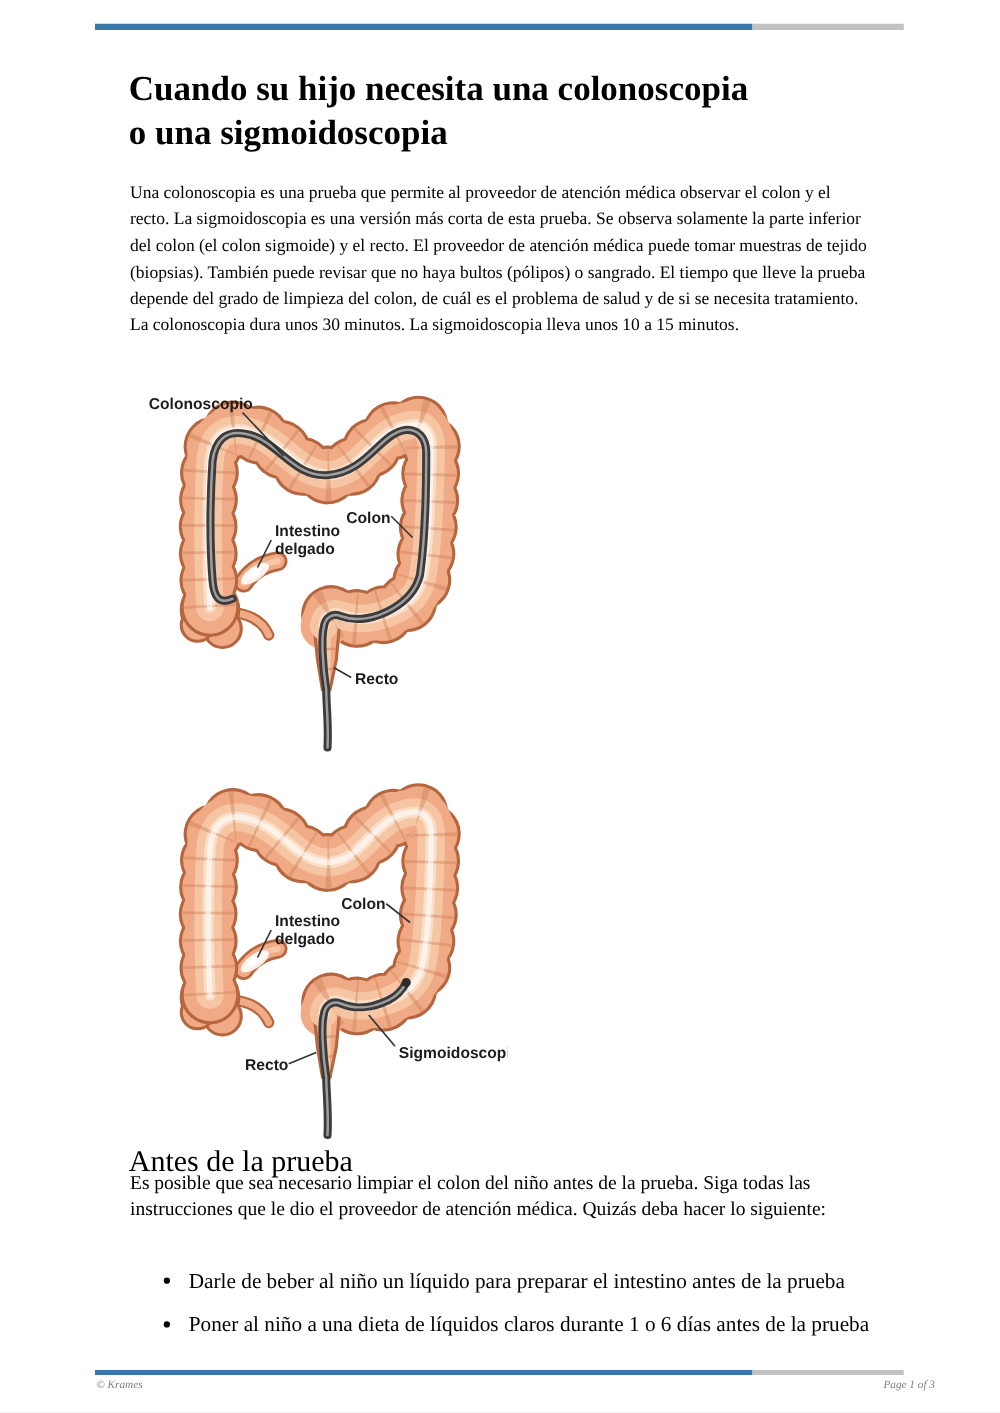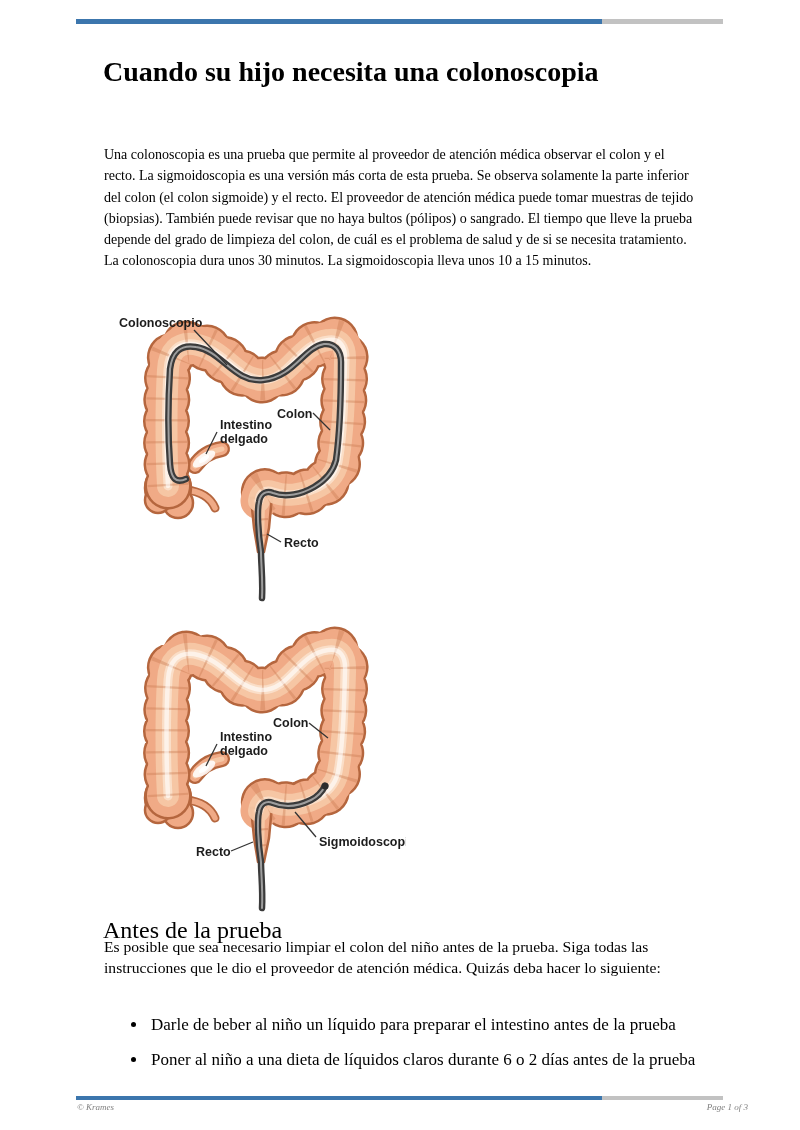--- a/index.html
+++ b/index.html
@@ -61,20 +61,21 @@
 <body>
 
 <div class="page">
 
   <div class="rule rule-top">
     <span class="seg" style="width:526px;background:#3c76ad;"></span><span class="seg" style="width:121px;background:#c2c2c2;"></span>
   </div>
 
   <div class="doc-title">
     <div>Cuando su hijo necesita una colonoscopia</div>
+    <div>o una sigmoidoscopia</div>
   </div>
 
   <div class="intro">Una colonoscopia es una prueba que permite al proveedor de atención médica observar el colon y el recto. La sigmoidoscopia es una versión más corta de esta prueba. Se observa solamente la parte inferior del colon (el colon sigmoide) y el recto. El proveedor de atención médica puede tomar muestras de tejido (biopsias). También puede revisar que no haya bultos (pólipos) o sangrado. El tiempo que lleve la prueba depende del grado de limpieza del colon, de cuál es el problema de salud y de si se necesita tratamiento. La colonoscopia dura unos 30 minutos. La sigmoidoscopia lleva unos 10 a 15 minutos.</div>
 
   <svg class="figure figure1" viewBox="0 0 290 300">
     <defs>
       <g id="gut">
 
         <path d="M106,143 Q88,146 79,160" stroke="#b5663e" stroke-width="16" fill="none" stroke-linecap="round"></path>
         <path d="M106,143 Q88,146 79,160" stroke="#f0aa86" stroke-width="11.5" fill="none" stroke-linecap="round"></path>
@@ -148,21 +149,21 @@
     <text class="fig-label" x="203" y="230">Sigmoidoscopio</text>
     <path class="leader" d="M200,221 L179,196"></path>
   </svg>
 
   <div class="h2">Antes de la prueba</div>
 
   <div class="section-intro">Es posible que sea necesario limpiar el colon del niño antes de la prueba. Siga todas las instrucciones que le dio el proveedor de atención médica. Quizás deba hacer lo siguiente:</div>
 
   <ul class="bullets">
     <li>Darle de beber al niño un líquido para preparar el intestino antes de la prueba</li>
-    <li>Poner al niño a una dieta de líquidos claros durante 6 o 2 días antes de la prueba</li>
+    <li>Poner al niño a una dieta de líquidos claros durante 1 o 6 días antes de la prueba</li>
   </ul>
 
   <div class="rule rule-bottom">
     <span class="seg" style="width:526px;background:#3c76ad;"></span><span class="seg" style="width:121px;background:#c2c2c2;"></span>
   </div>
 
   <div class="footer-text footer-left">© Krames</div>
   <div class="footer-text footer-right">Page 1 of 3</div>
 
 </div>

